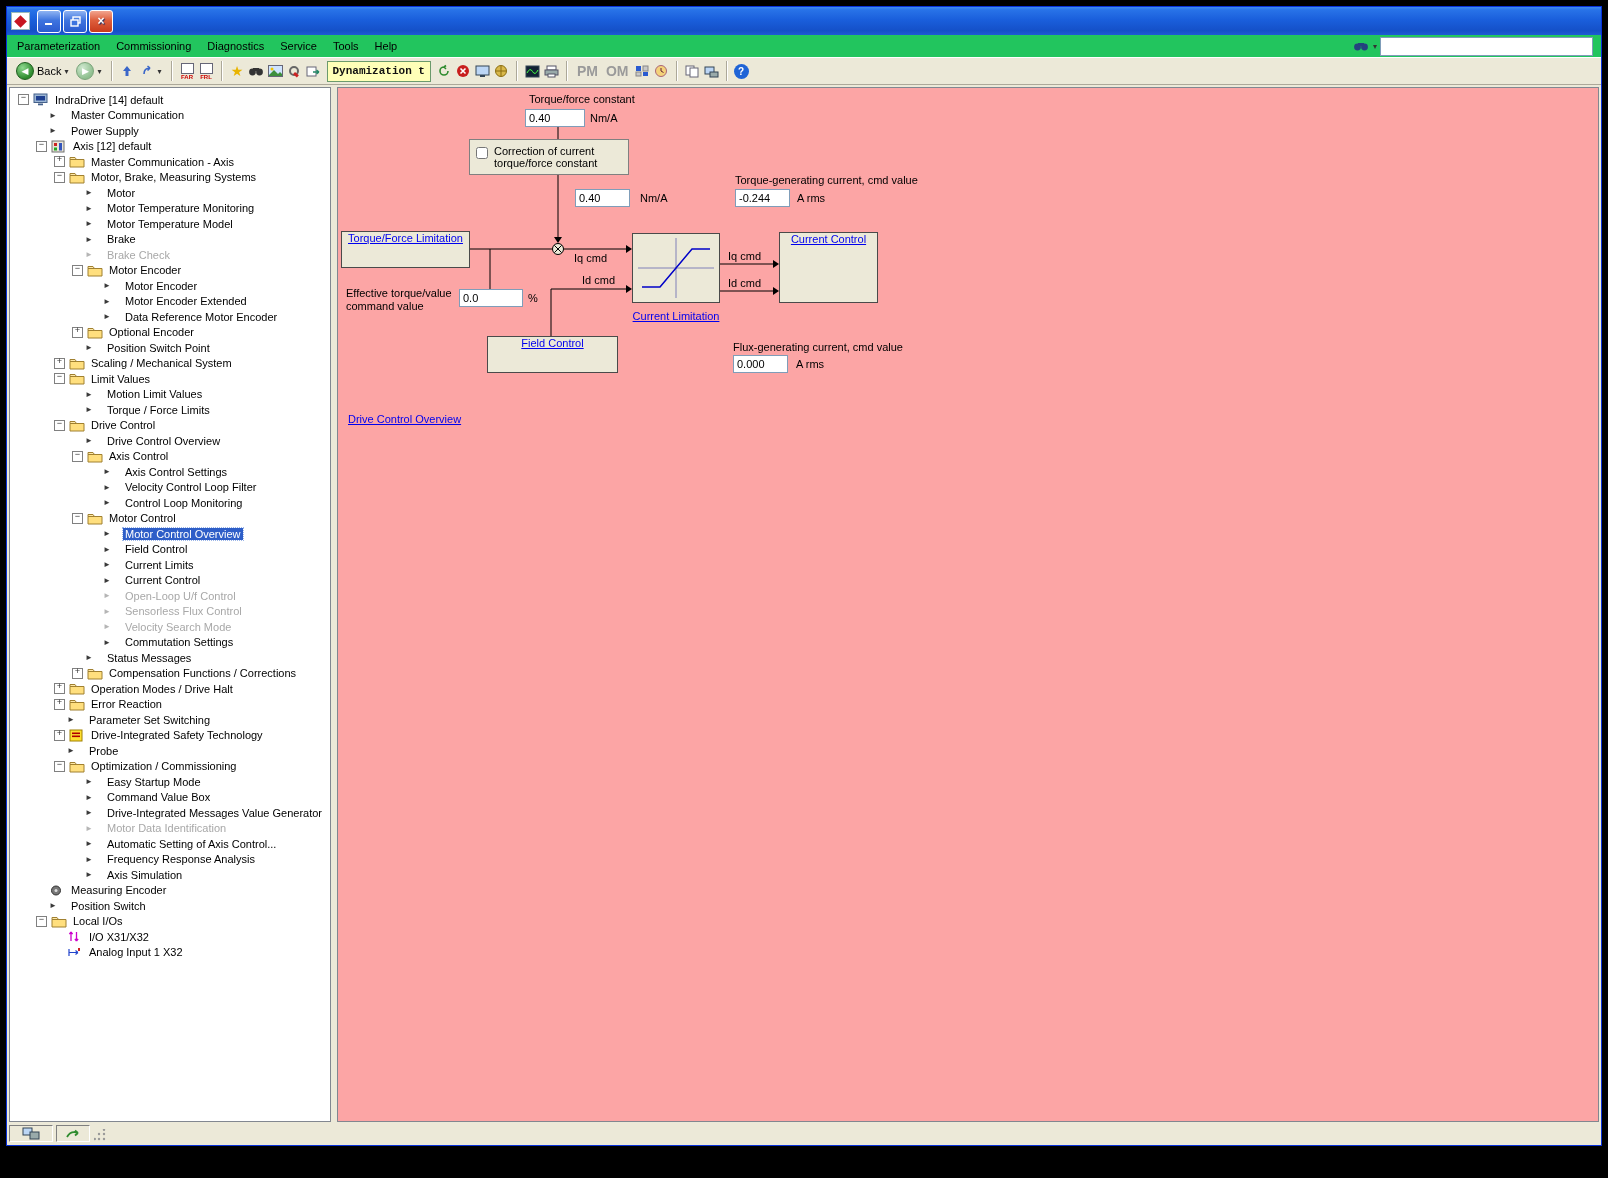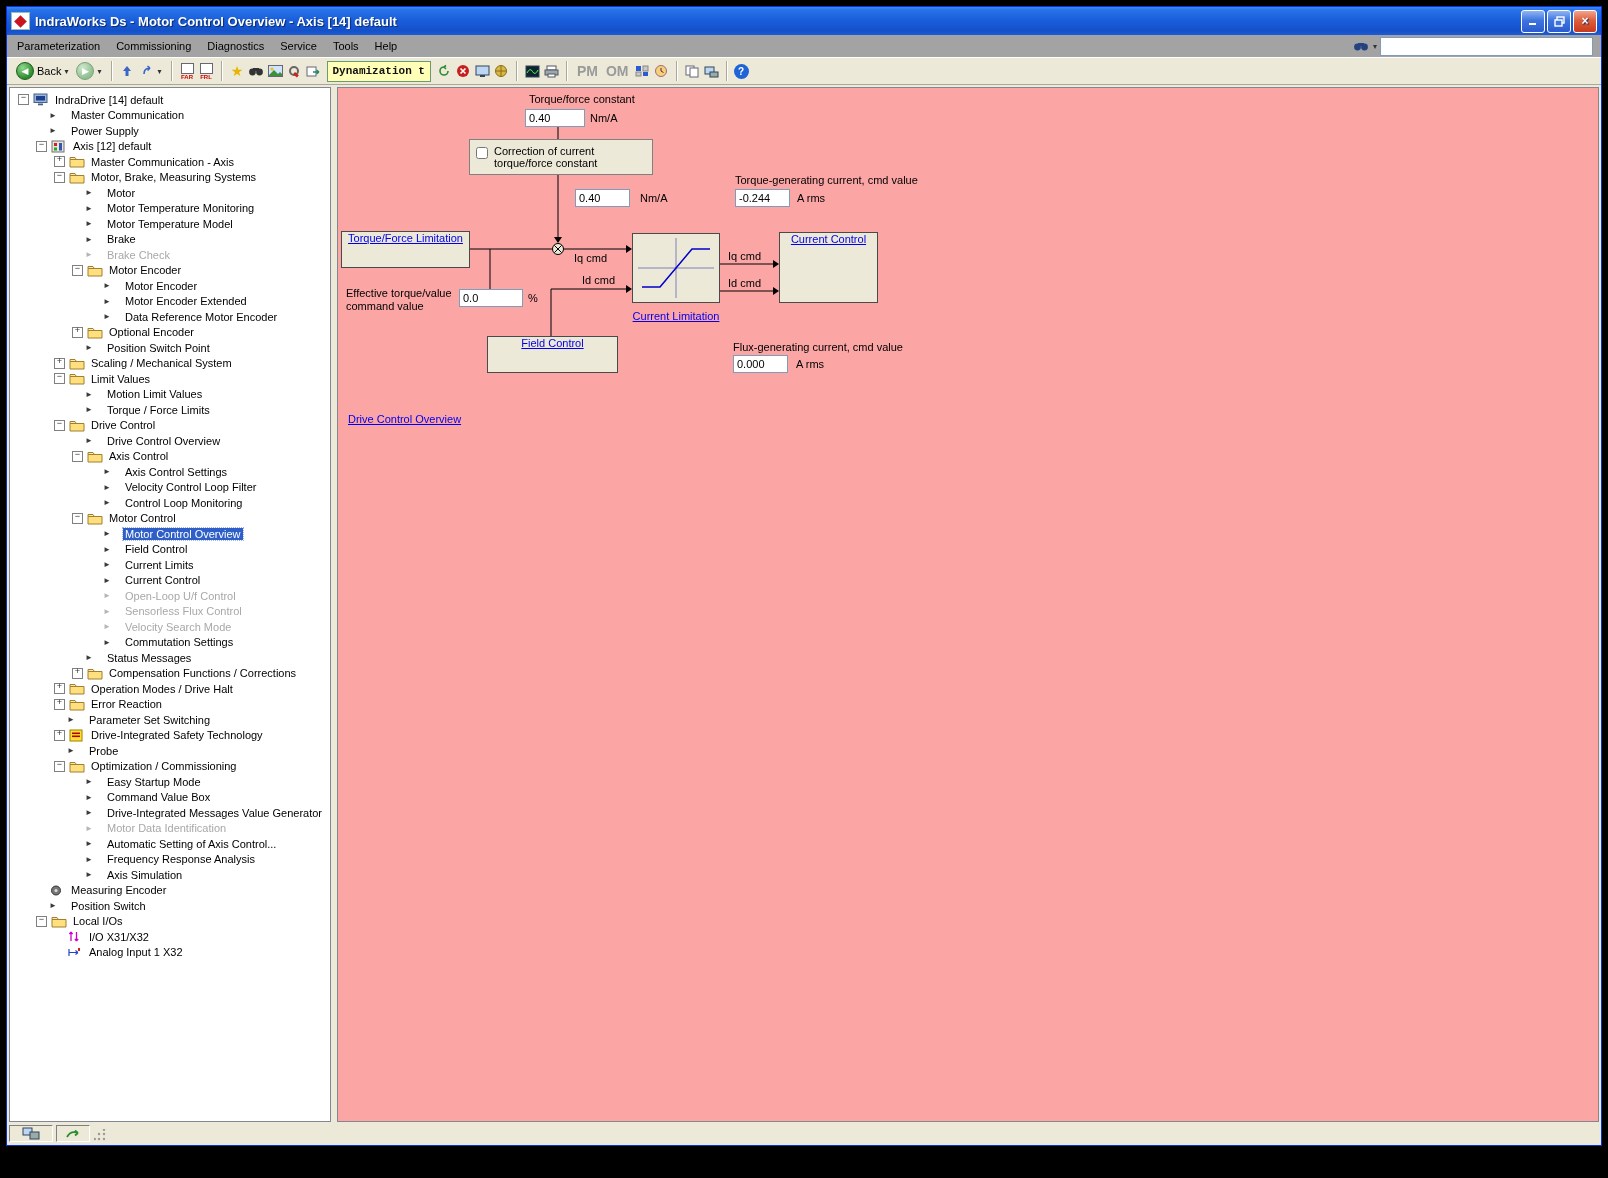--- a/index.html
+++ b/index.html
@@ -12,21 +12,21 @@
     color:#fff;font-weight:bold;font-size:13px;text-shadow:1px 1px 1px #0a2a6a;}
   .appicon{width:17px;height:16px;background:#fff;border:1px solid #9bb;margin-right:5px;
     display:flex;align-items:center;justify-content:center;}
   .appicon .ired{width:9px;height:9px;background:#C71622;transform:rotate(45deg);}
   .t-title{flex:1;white-space:nowrap;overflow:hidden;}
   .wbtn{width:22px;height:21px;margin-left:2px;border:1px solid #fff;border-radius:3px;
     background:linear-gradient(180deg,#8FB4F2 0%,#3E74DF 45%,#2B5BD0 100%);color:#fff;
     display:flex;align-items:center;justify-content:center;font-size:12px;font-weight:bold;}
   .wbtn.close{background:linear-gradient(180deg,#F2A48E 0%,#DE5E3C 45%,#C83A1C 100%);}
   
-  .menubar{height:22px;flex:0 0 22px;background:#a3a3a3;display:flex;align-items:center;
+  .menubar{height:22px;flex:0 0 22px;background:#22c55e;display:flex;align-items:center;
     font-size:11px;padding:0 2px;border-bottom:1px solid #fff;}
   .menu-item{padding:3px 8px;}
   .menubar .spacer{flex:1;}
   .find-wrap{display:flex;align-items:center;gap:3px;margin-right:6px;}
   .find-input{width:205px;height:17px;border:1px solid #7F9DB9;background:#fff;font-size:11px;padding:0 3px;}
   
   .toolbar{height:26px;flex:0 0 26px;background:#ECE9D8;display:flex;align-items:center;
     padding:0 6px;border-bottom:1px solid #ACA899;font-size:11px;gap:2px;}
   .tsep{width:1px;height:20px;background:#ACA899;border-right:1px solid #fff;margin:0 4px;}
   .tbtn{height:22px;display:flex;align-items:center;gap:3px;padding:0 3px;}
@@ -86,21 +86,20 @@
 </style>
 </head>
 <body>
 
 <div class="window">
 
   <div class="titlebar">
     <div class="appicon">
         <div class="ired"></div>
       </div>
-    <div class="t-title">IndraWorks Ds - Motor Control Overview - Axis [14] default</div>
     <div class="wbtn">
       <svg width="10" height="10">
           <rect x="1" y="7" width="7" height="2" fill="#fff"></rect>
         </svg>
     </div>
     <div class="wbtn">
       <svg width="11" height="11">
           <rect x="3" y="1" width="7" height="6" fill="none" stroke="#fff" stroke-width="1.4"></rect>
           <rect x="1" y="4" width="7" height="6" fill="#3E74DF" stroke="#fff" stroke-width="1.4"></rect>
         </svg>
@@ -750,21 +749,21 @@
           <line x1="382" y1="176" x2="435" y2="176" stroke="#000"></line>
           <polygon points="435,172 435,180 441,176" fill="#000"></polygon>
           <line x1="382" y1="203" x2="435" y2="203" stroke="#000"></line>
           <polygon points="435,199 435,207 441,203" fill="#000"></polygon>
         </svg>
 
         <div class="lbl" style="left:191px;top:5px">Torque/force constant</div>
         <input class="field" style="left: 187px; top: 21px; width: 60px;" value="0.40">
         <div class="lbl" style="left:252px;top:24px">Nm/A</div>
 
-        <div class="gbox" style="left:131px;top:51px;width:184px;height:36px">
+        <div class="gbox" style="left:131px;top:51px;width:160px;height:36px">
           <input type="checkbox" class="chk" style="">
           <div style="width:140px;line-height:12px;">Correction of current torque/force constant</div>
         </div>
 
         <input class="field" style="left: 237px; top: 101px; width: 55px;" value="0.40">
         <div class="lbl" style="left:302px;top:104px">Nm/A</div>
 
         <div class="lbl" style="left:397px;top:86px">Torque-generating current, cmd value</div>
         <input class="field" style="left: 397px; top: 101px; width: 55px;" value="-0.244">
         <div class="lbl" style="left:459px;top:104px">A rms</div>

